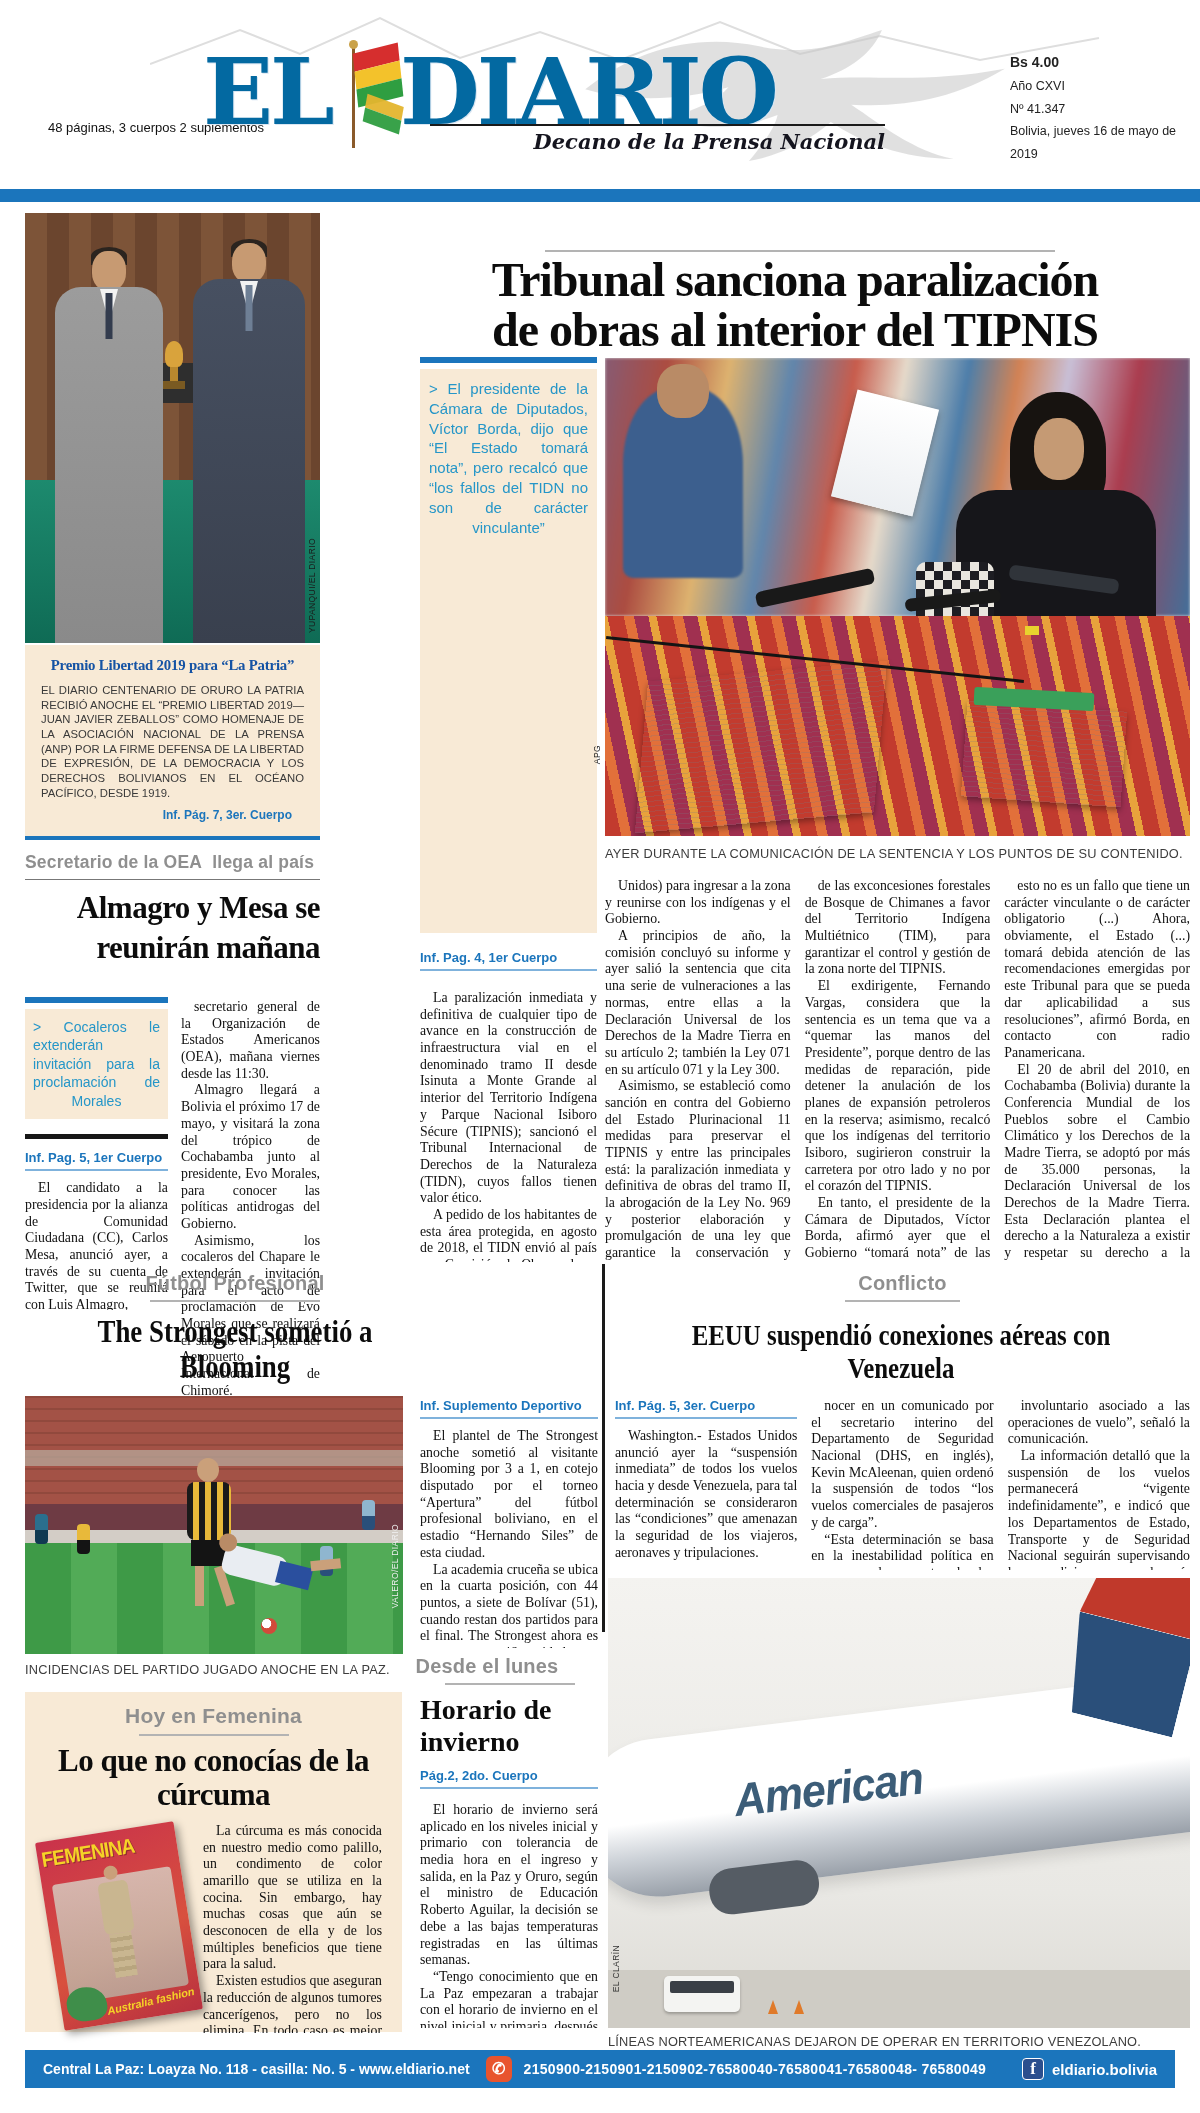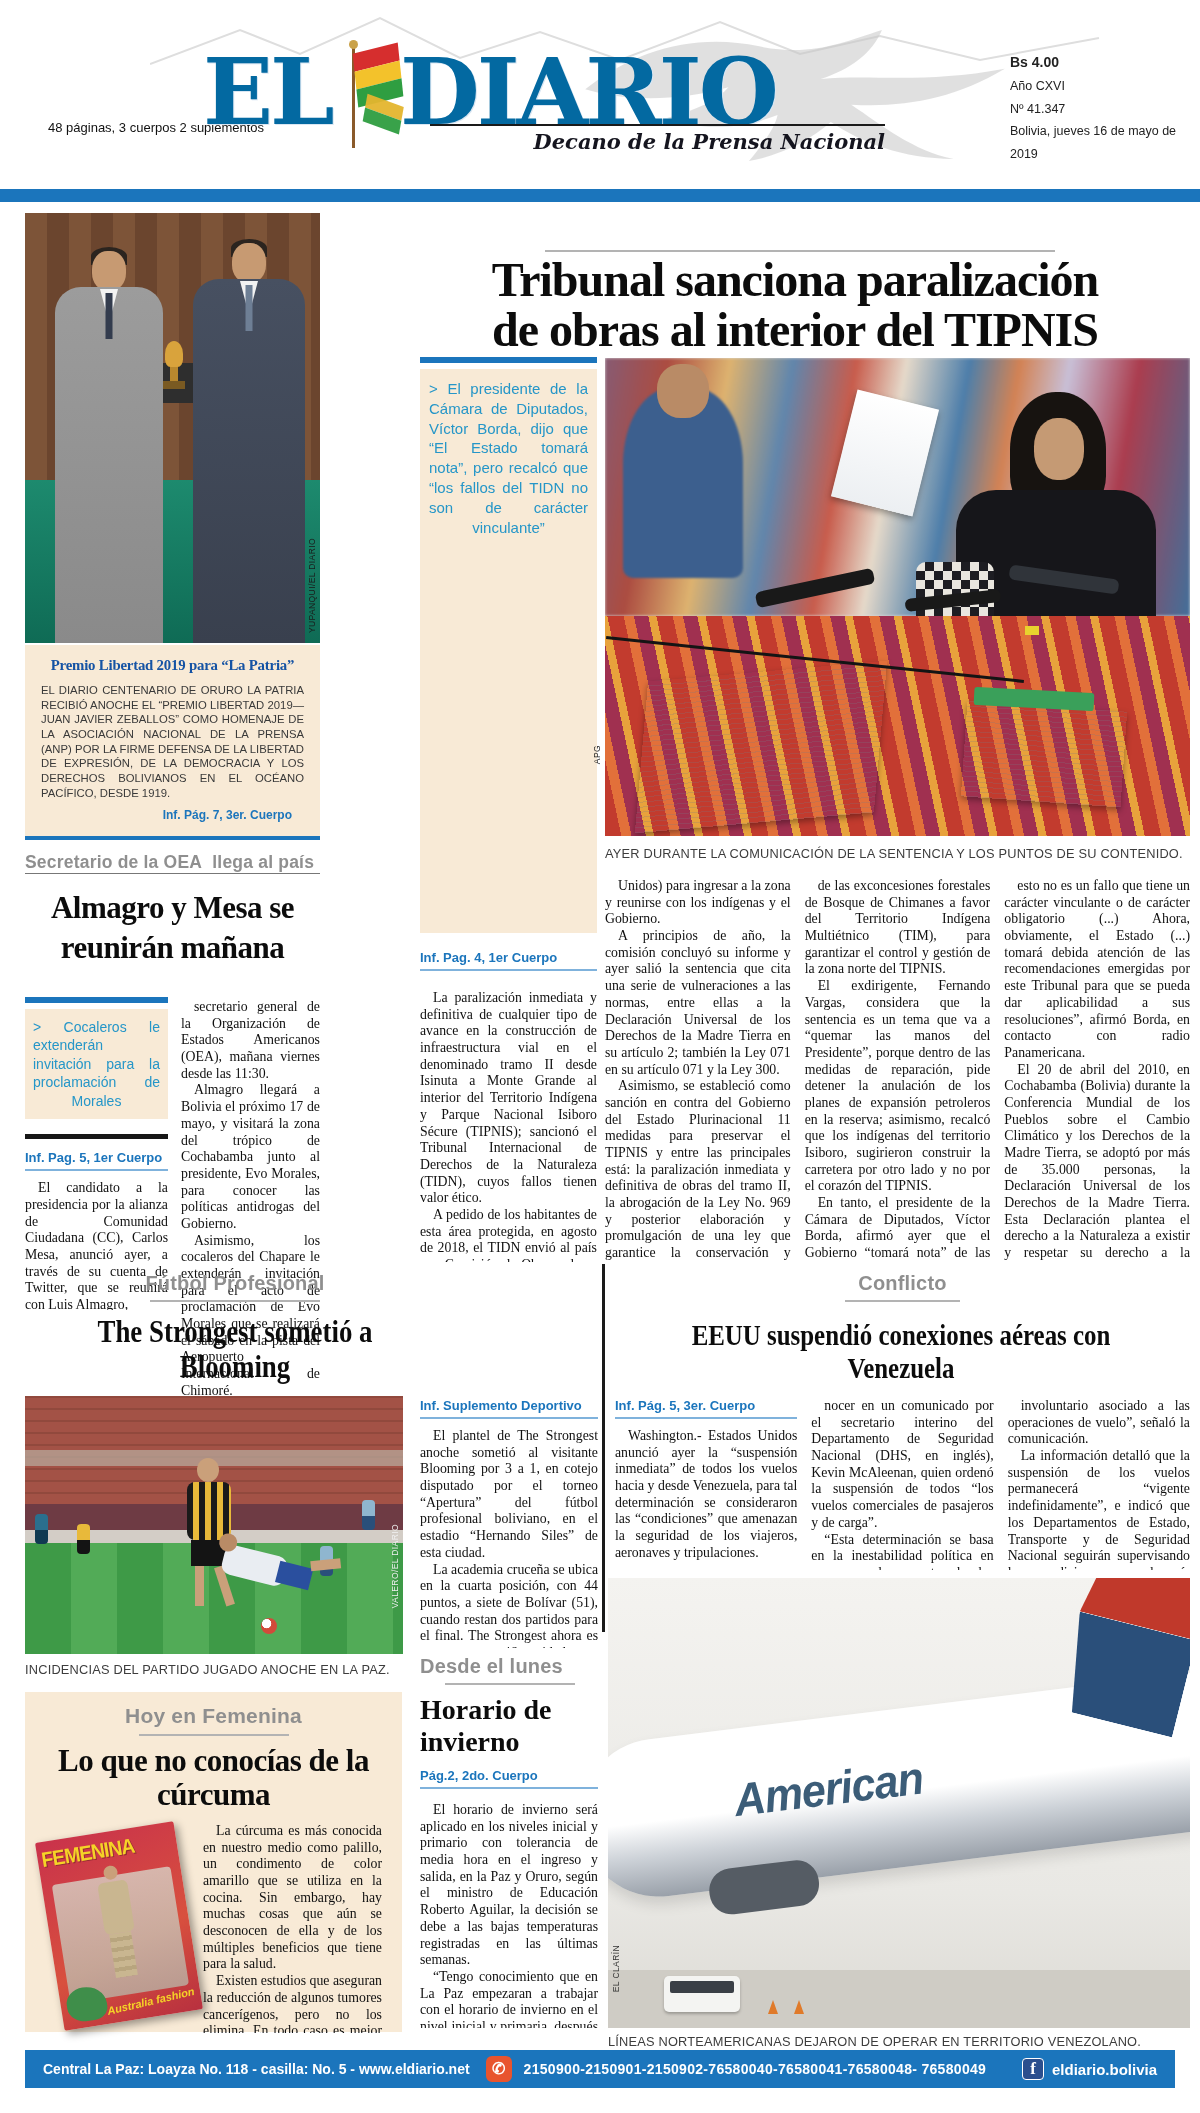--- a/index.html
+++ b/index.html
@@ -152,23 +152,23 @@
     </div>
     <div class="vcred" style="right:3px;bottom:10px">YUPANQUI/EL DIARIO</div>
   </div>
 
   <div class="abs beige" style="left:25px;top:645px;width:295px;height:195px;padding:12px 16px 8px;border-bottom:4px solid #1b75bc">
     <div class="serif" style="font-weight:bold;color:#1553a4;font-size:14.8px;letter-spacing:-.2px;text-align:center;white-space:nowrap;overflow:hidden;margin-bottom:9px">Premio Libertad 2019 para “La Patria”</div>
     <div style="font-size:11.3px;line-height:1.3;color:#3a3a3a;text-align:justify">EL DIARIO CENTENARIO DE ORURO LA PATRIA RECIBIÓ ANOCHE EL “PREMIO LIBERTAD 2019—JUAN JAVIER ZEBALLOS” COMO HOMENAJE DE LA ASOCIACIÓN NACIONAL DE LA PRENSA (ANP) POR LA FIRME DEFENSA DE LA LIBERTAD DE EXPRESIÓN, DE LA DEMOCRACIA Y LOS DERECHOS BOLIVIANOS EN EL OCÉANO PACÍFICO, DESDE 1919.</div>
     <div class="ref" style="text-align:right;padding-right:12px;font-size:12px;margin-top:8px">Inf. Pág. 7, 3er. Cuerpo</div>
   </div>
 
-  <div class="abs kicker" style="left:25px;top:852px;width:295px;font-size:17.5px;border-bottom:1.5px solid #777">Secretario de la OEA&nbsp; llega al país</div>
-
-  <div class="abs hl" style="left:25px;top:888px;width:295px;font-size:31px;line-height:1.28;text-align:center;letter-spacing:-.5px">Almagro y Mesa se reunirán mañana</div>
+  <div class="abs kicker" style="left:25px;top:852px;width:295px;font-size:17.5px;padding-bottom:6px;border-bottom:1.5px solid #777">Secretario de la OEA&nbsp; llega al país</div>
+
+  <div class="abs hl" style="left:25px;top:888px;width:295px;font-size:31px;line-height:1.28;text-align:right;letter-spacing:-.5px">Almagro y Mesa se reunirán mañana</div>
 
   <div class="abs" style="left:25px;top:997px;width:143px">
     <div class="bluebar"></div>
     <div class="beige sumbox" style="margin-top:6px;font-size:14px">&gt; Cocaleros le extenderán invitación para la proclamación de Morales</div>
     <div class="blackrule" style="margin:15px 0 11px"></div>
     <div class="ref">Inf. Pag. 5, 1er Cuerpo</div>
     <div class="bluerule"></div>
     <div class="copy" style="margin-top:9px;height:130px">
         <p>El candidato a la presidencia por la alianza de Comunidad Ciudadana (CC), Carlos Mesa, anunció ayer, a través de su cuenta de Twitter, que se reunirá con Luis Almagro,</p>
       </div>
@@ -344,21 +344,21 @@
         <div class="abs" style="left:6px;bottom:6px;width:40px;height:34px;background:#3f8e4a;border-radius:50% 60% 40% 50%"></div>
         <div class="cap">Australia fashion</div>
       </div>
       <div class="copy" style="flex:1;height:210px">
           <p>La cúrcuma es más conocida en nuestro medio como palillo, un condimento de color amarillo que se utiliza en la cocina. Sin embargo, hay muchas cosas que aún se desconocen de ella y de los múltiples beneficios que tiene para la salud.</p>
           <p>Existen estudios que aseguran la reducción de algunos tumores cancerígenos, pero no los elimina. En todo caso es mejor consumir cúrcuma para prevenir este tipo de enfermedades degenerativas.</p>
         </div>
     </div>
   </div>
 
-  <div class="abs kicker" style="left:420px;top:1655px;width:178px;font-size:20px;">Desde el lunes</div>
+  <div class="abs kicker" style="left:398px;top:1655px;width:178px;font-size:20px;text-align:center">Desde el lunes</div>
   <div class="abs rule" style="left:445px;top:1683px;width:130px"></div>
   <div class="abs hl" style="left:420px;top:1694px;width:178px;font-size:28px;line-height:1.15">Horario de invierno</div>
   <div class="abs" style="left:420px;top:1768px;width:178px">
     <div class="ref">Pág.2, 2do. Cuerpo</div>
     <div class="bluerule"></div>
   </div>
   <div class="abs copy" style="left:420px;top:1802px;width:178px;height:226px">
       <p>El horario de invierno será aplicado en los niveles inicial y primario con tolerancia de media hora en el ingreso y salida, en la Paz y Oruro, según el ministro de Educación Roberto Aguilar, la decisión se debe a las bajas temperaturas registradas en las últimas semanas.</p>
       <p>“Tengo conocimiento que en La Paz empezaran a trabajar con el horario de invierno en el nivel inicial y primaria, después se proyectará con estudiantes de secundaria”, anunció.</p>
     </div>

